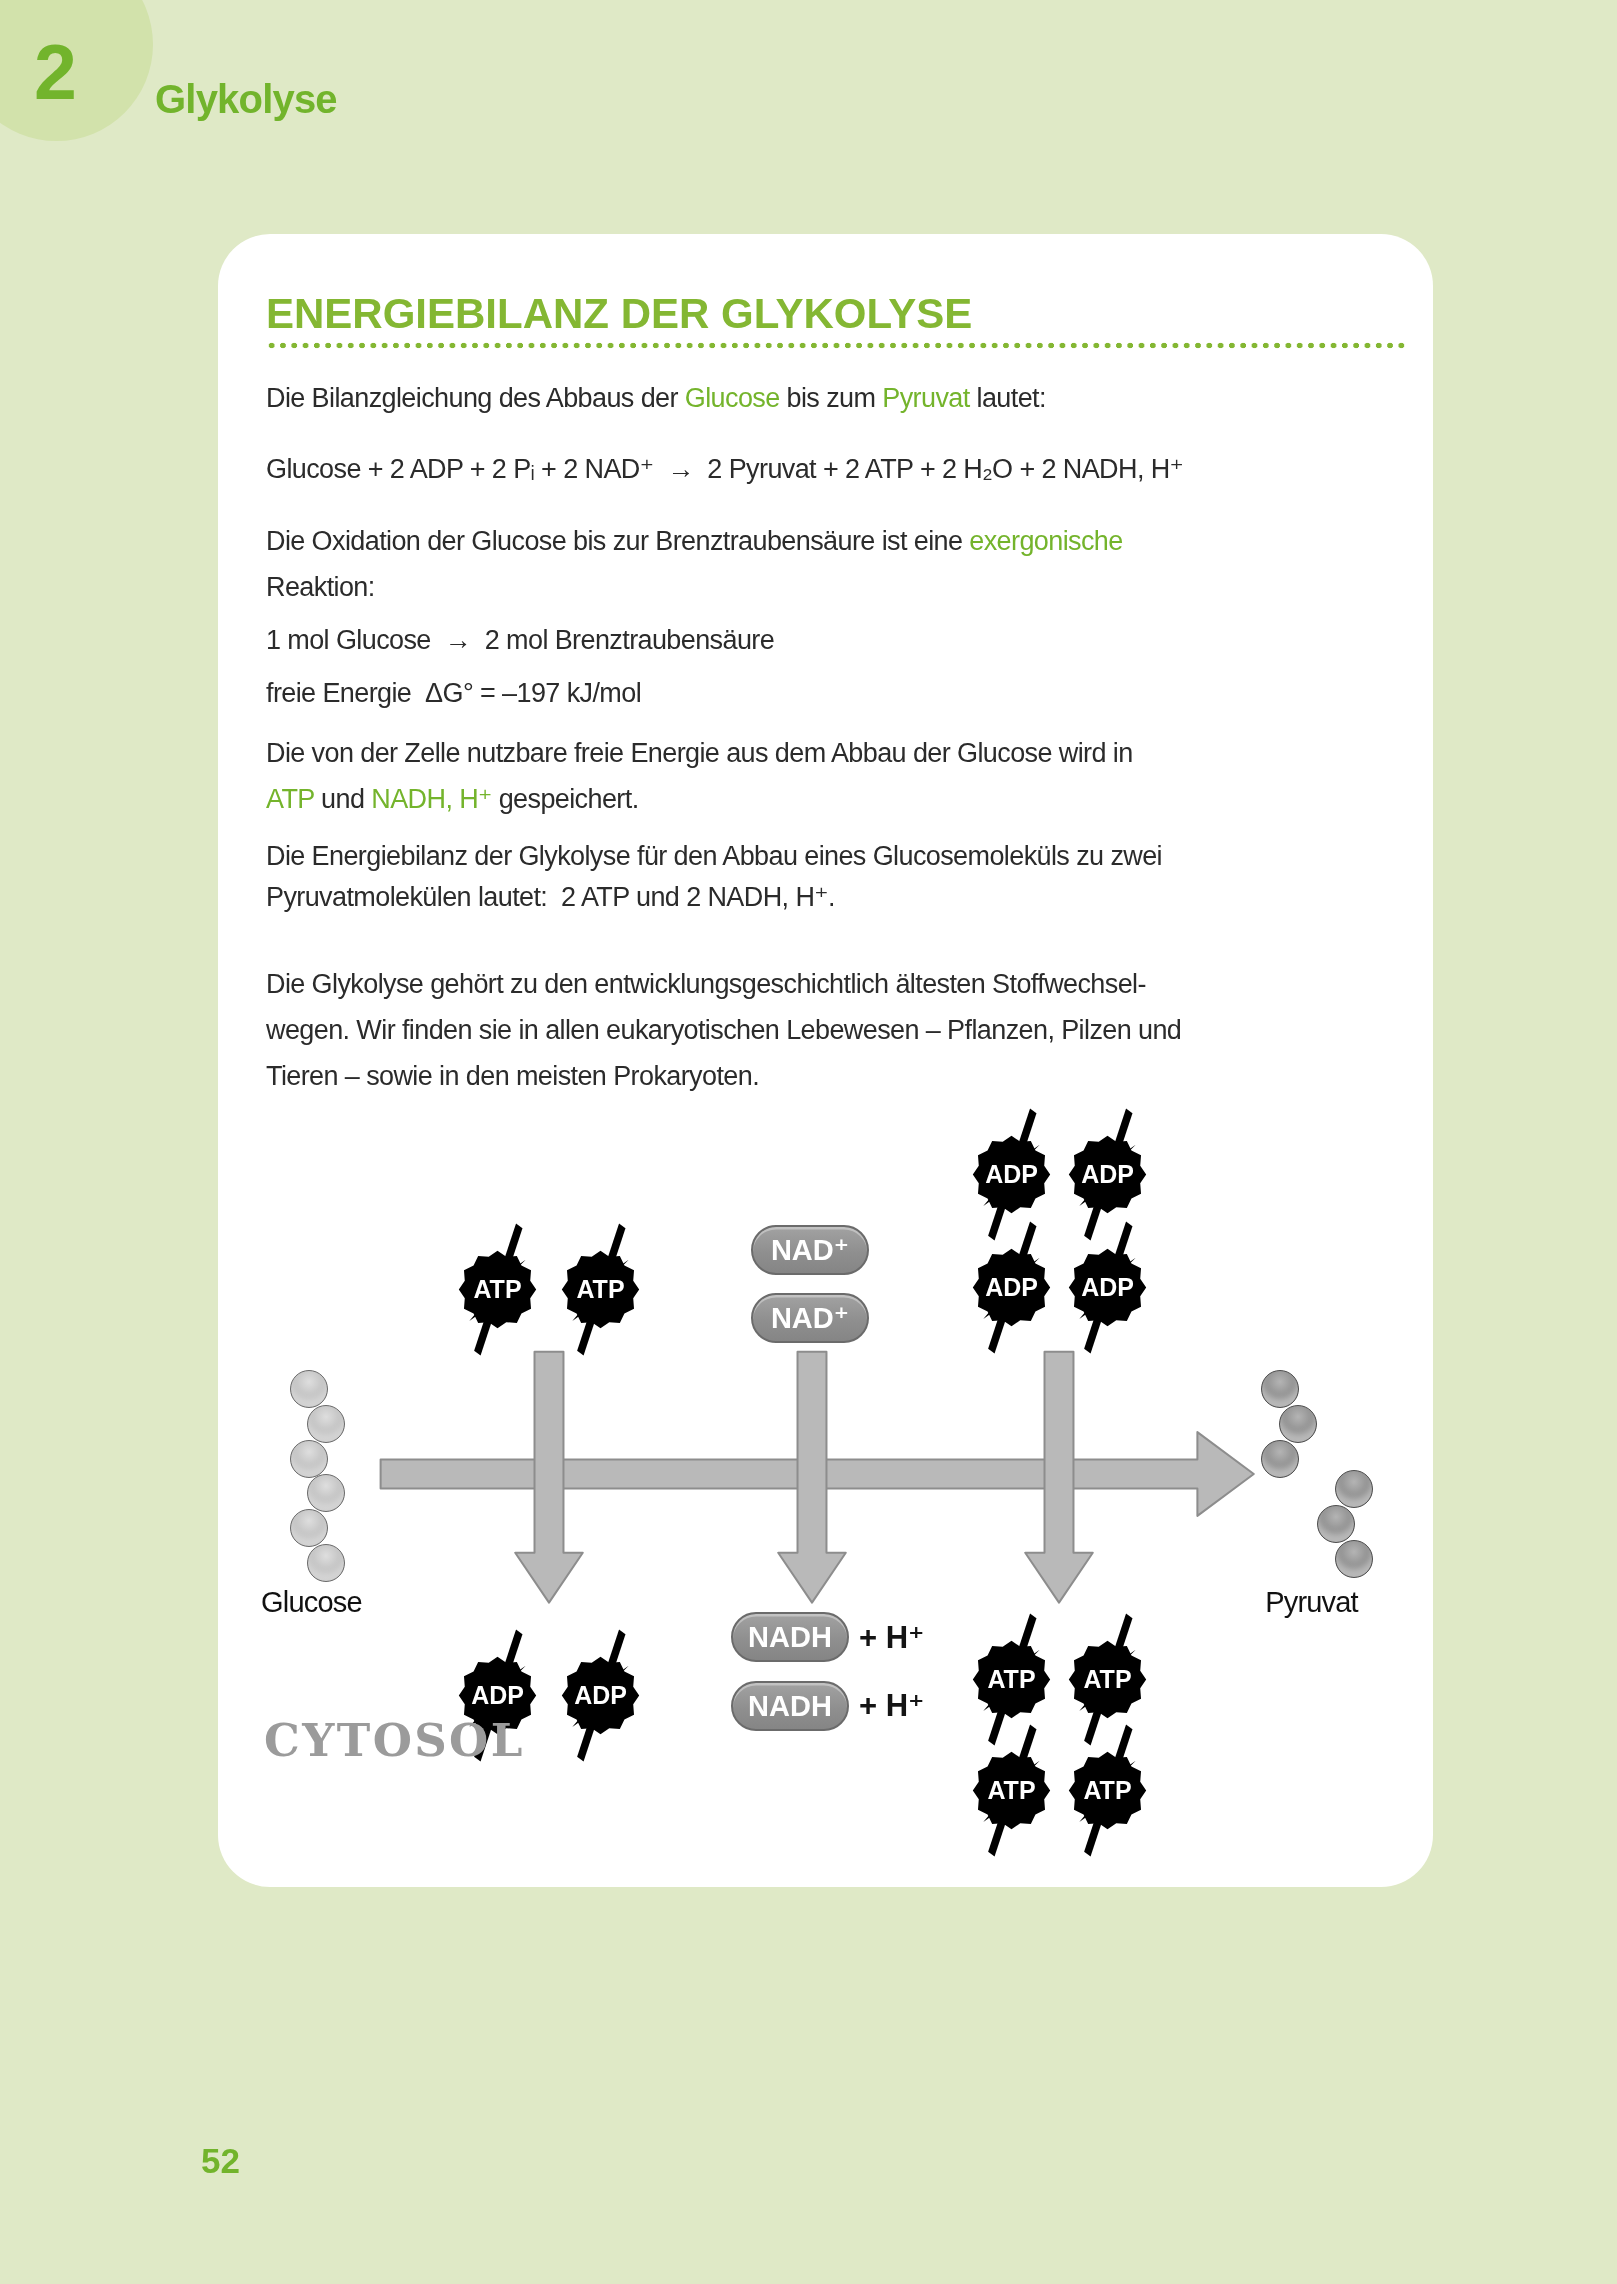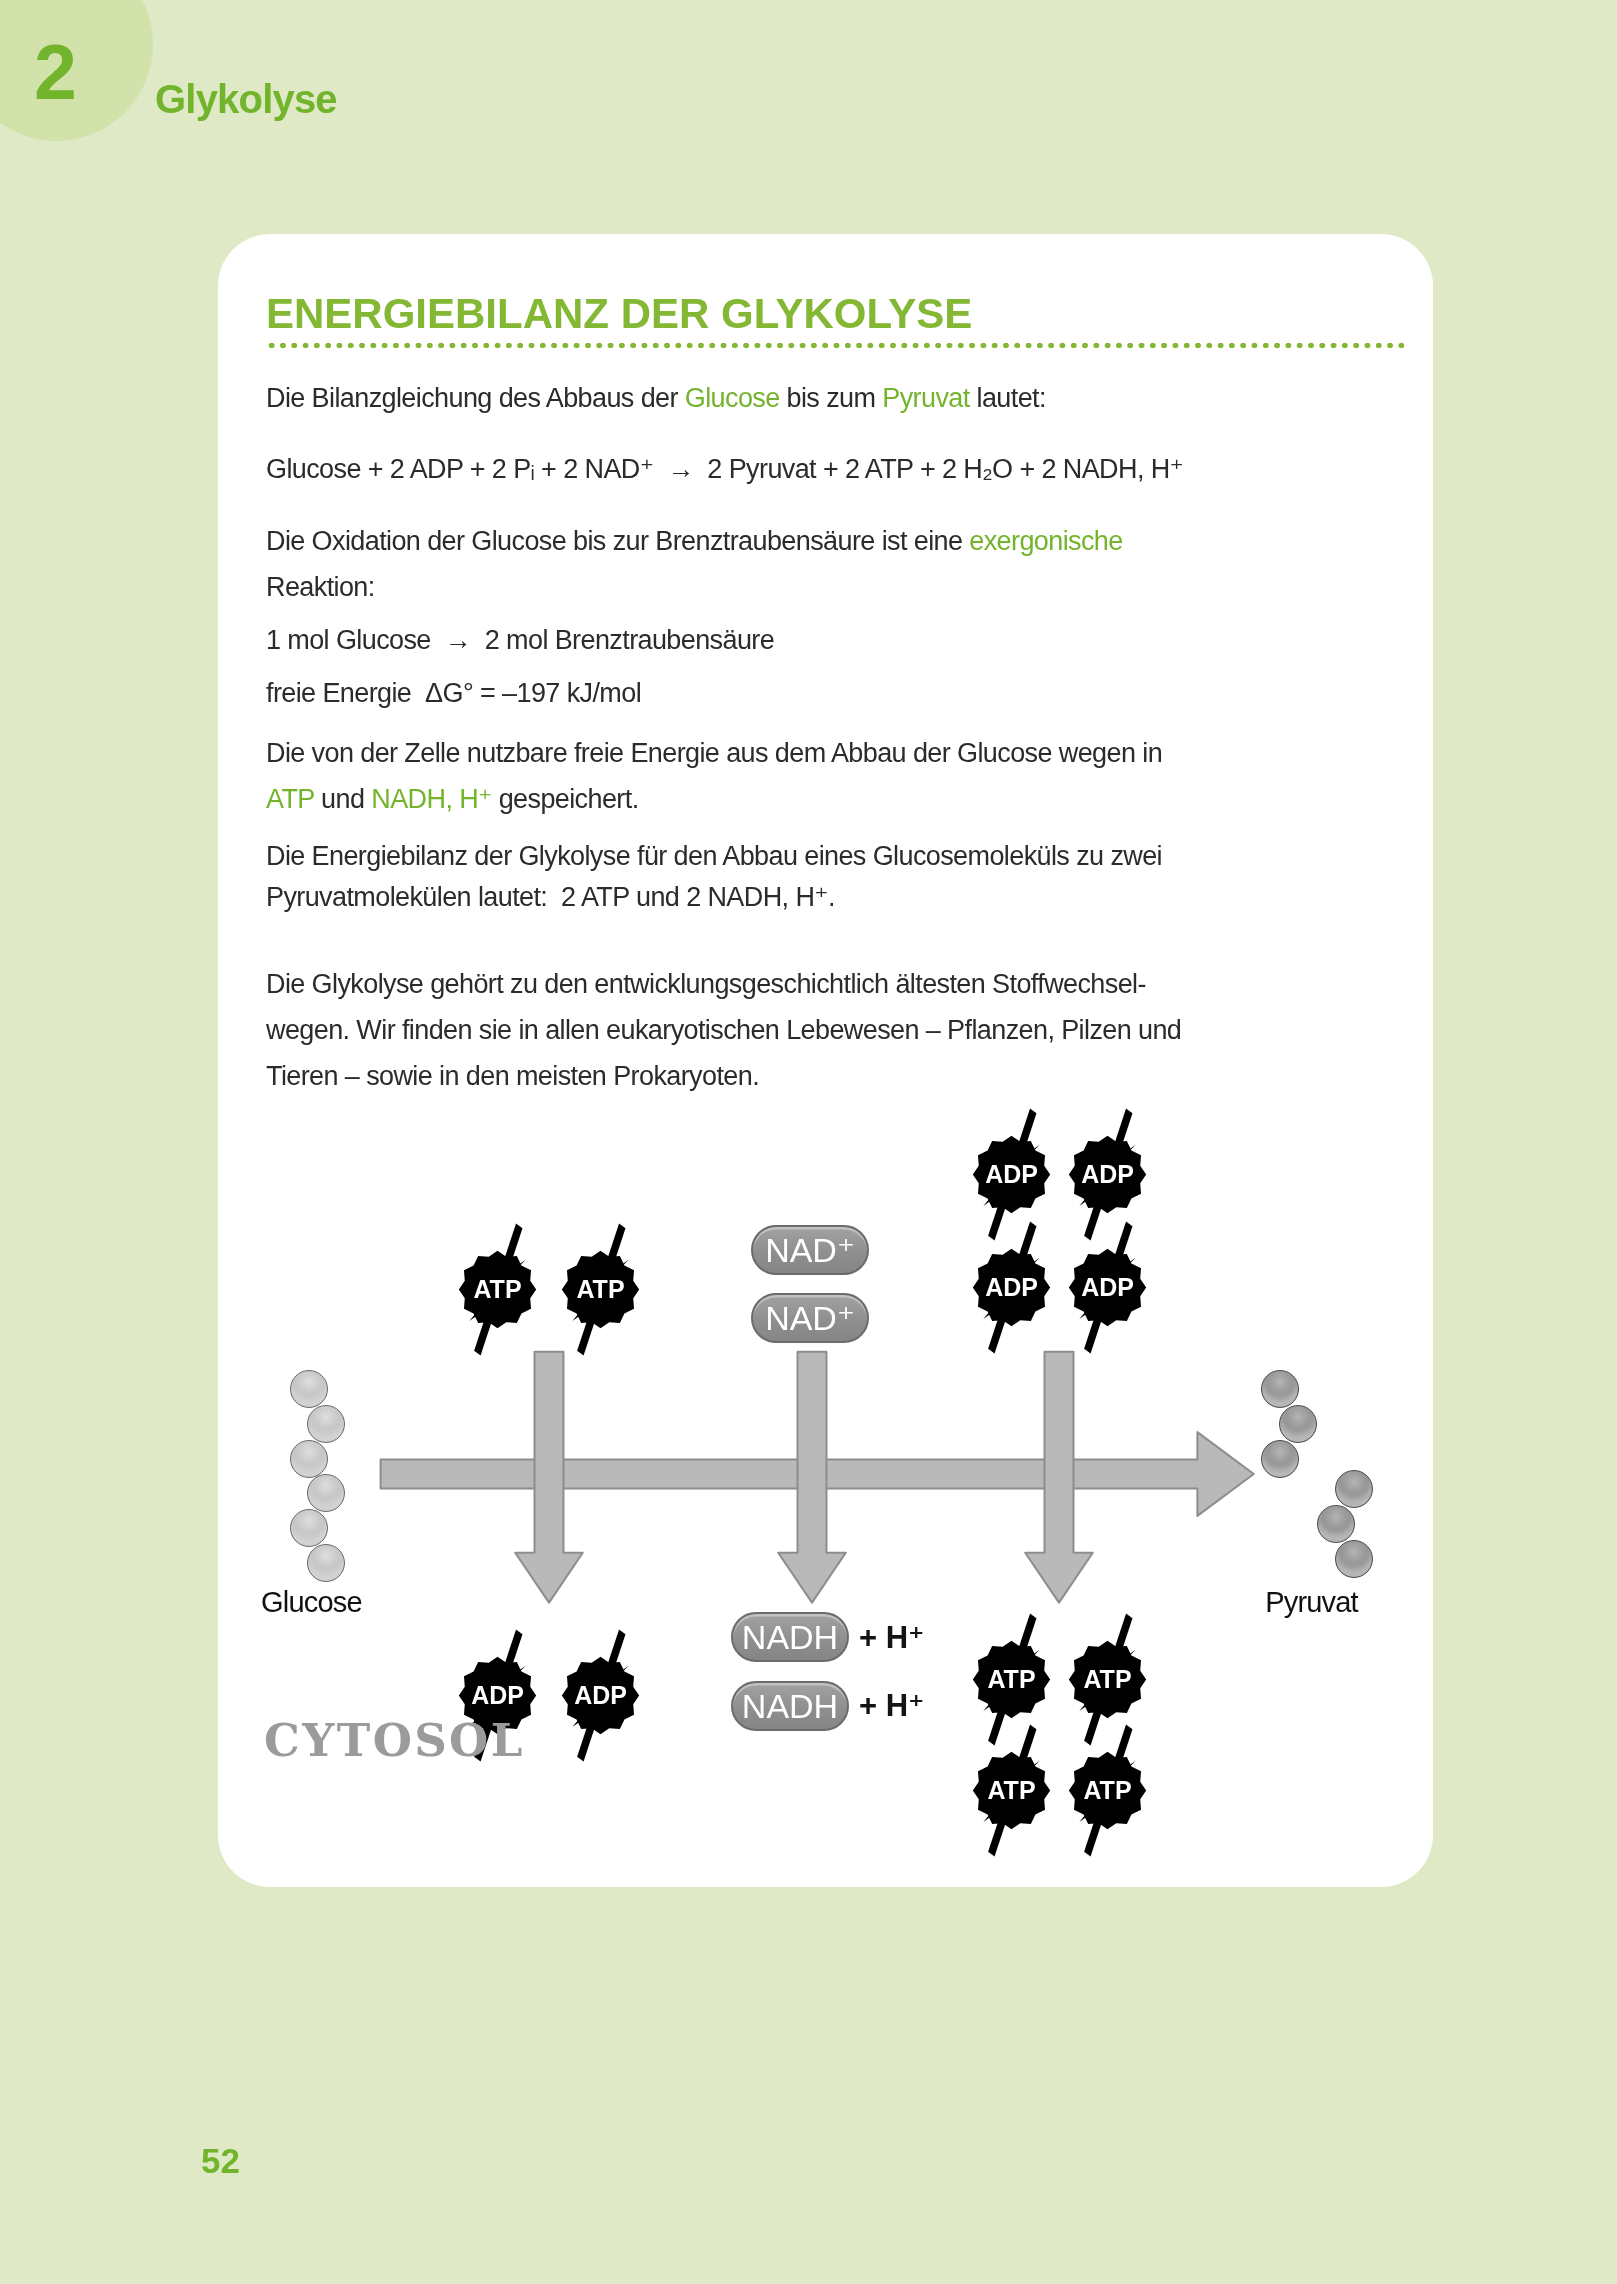--- a/index.html
+++ b/index.html
@@ -50,21 +50,21 @@
   }
   .atp{--body:#767676;--band:#545454;--needle:#2e2e2e;--edge:#3f3f3f;}
   .adp{--body:#bdbdbd;--band:#989898;--needle:#5f5f5f;--edge:#7e7e7e;}
 
   .pill{
     width:118px;height:50px;border-radius:26px;
     background:linear-gradient(180deg,#a2a2a2 0%,#8f8f8f 55%,#858585 100%);
     border:2.4px solid #6b6b6b;box-sizing:border-box;
     box-shadow:inset 0 2.4px 0 rgba(255,255,255,.35);
     display:flex;align-items:center;justify-content:center;
-    color:#fff;font-weight:normal;font-size:34px;letter-spacing:0;
+    color:#fff;font-weight:bold;font-size:29px;letter-spacing:0;
     font-family:"Liberation Sans","DejaVu Sans",sans-serif;
   }
   .plus-h{font-size:31px;font-weight:bold;color:#141414;}
 
   .ball{
     width:38px;height:38px;border-radius:50%;box-sizing:border-box;
     background:radial-gradient(circle at 50% 30%,#dedede 0%,#c4c4c4 45%,#9e9e9e 100%);
     border:1.6px solid #6a6a6a;
     box-shadow:inset 0 -8px 6.4px rgba(255,255,255,.45);
   }
@@ -99,21 +99,21 @@
 <div class="abs card"></div>
 <div class="abs section-title">ENERGIEBILANZ DER GLYKOLYSE</div>
 <div class="abs dotted-rule"></div>
 
 <div class="abs bodyline" style="top:382px"><span>Die Bilanzgleichung des Abbaus der </span><span class="green">Glucose</span><span> bis zum </span><span class="green">Pyruvat</span><span> lautet:</span></div>
 <div class="abs bodyline" style="top:453px">Glucose + 2 ADP + 2 Pᵢ + 2 NAD⁺  →  2 Pyruvat + 2 ATP + 2 H₂O + 2 NADH, H⁺</div>
 <div class="abs bodyline" style="top:525px"><span>Die Oxidation der Glucose bis zur Brenztraubensäure ist eine </span><span class="green">exergonische</span></div>
 <div class="abs bodyline" style="top:571px">Reaktion:</div>
 <div class="abs bodyline" style="top:624px">1 mol Glucose  →  2 mol Brenztraubensäure</div>
 <div class="abs bodyline" style="top:677px">freie Energie  ΔG° = –197 kJ/mol</div>
-<div class="abs bodyline" style="top:737px">Die von der Zelle nutzbare freie Energie aus dem Abbau der Glucose wegen in</div>
+<div class="abs bodyline" style="top:737px">Die von der Zelle nutzbare freie Energie aus dem Abbau der Glucose wird in</div>
 <div class="abs bodyline" style="top:783px"><span class="green">ATP</span><span> und </span><span class="green">NADH, H⁺</span><span> gespeichert.</span></div>
 <div class="abs bodyline" style="top:840px">Die Energiebilanz der Glykolyse für den Abbau eines Glucosemoleküls zu zwei</div>
 <div class="abs bodyline" style="top:881px">Pyruvatmolekülen lautet:  2 ATP und 2 NADH, H⁺.</div>
 <div class="abs bodyline" style="top:968px">Die Glykolyse gehört zu den entwicklungsgeschichtlich ältesten Stoffwechsel-</div>
 <div class="abs bodyline" style="top:1014px">wegen. Wir finden sie in allen eukaryotischen Lebewesen – Pflanzen, Pilzen und</div>
 <div class="abs bodyline" style="top:1060px">Tieren – sowie in den meisten Prokaryoten.</div>
 
 <svg class="abs arrow-svg" style="left:379px;top:1424px;z-index:2" width="878" height="100" viewBox="0 0 1090 124">
   <polygon points="2,44 1016,44 1016,10 1086,62 1016,114 1016,80 2,80"></polygon>
 </svg>

